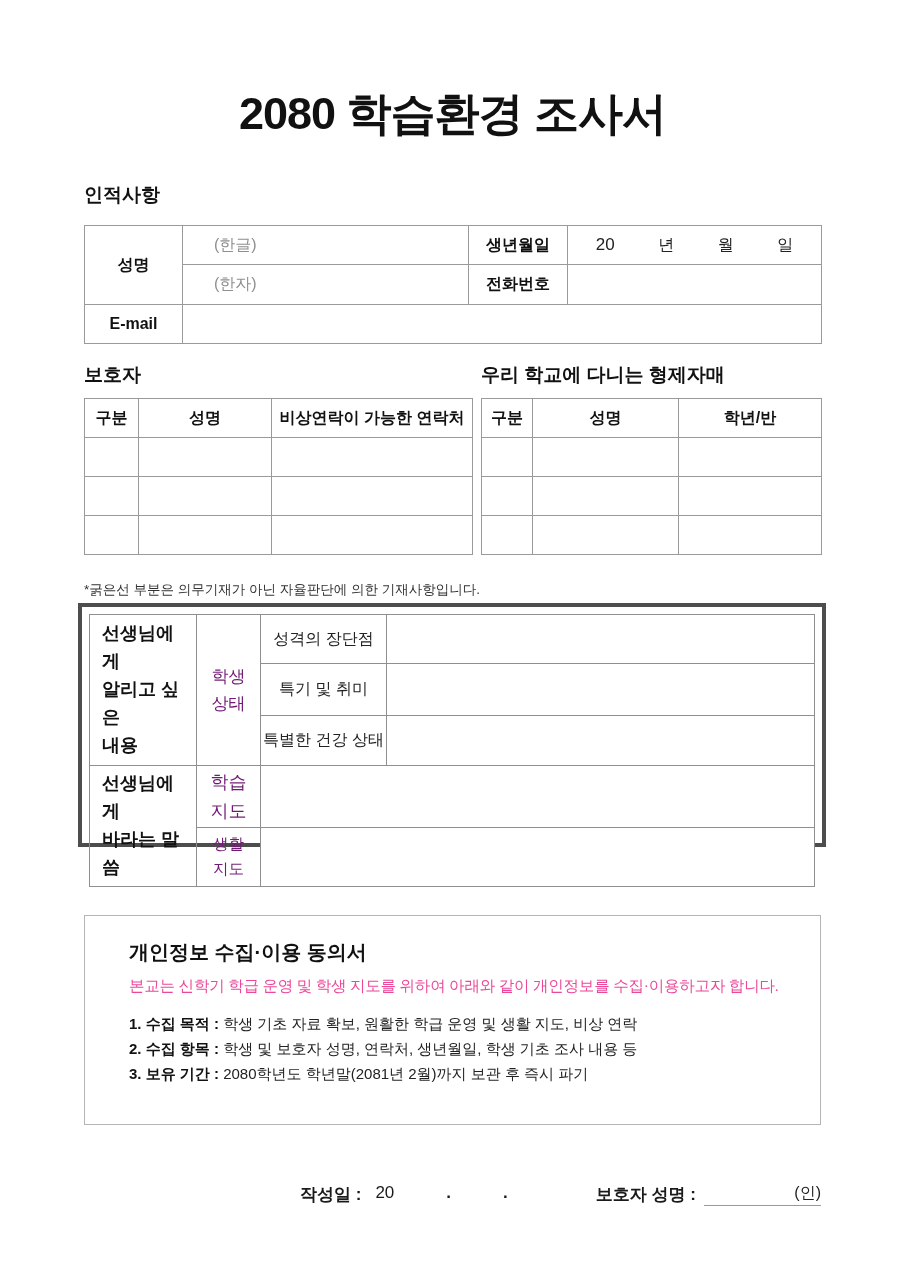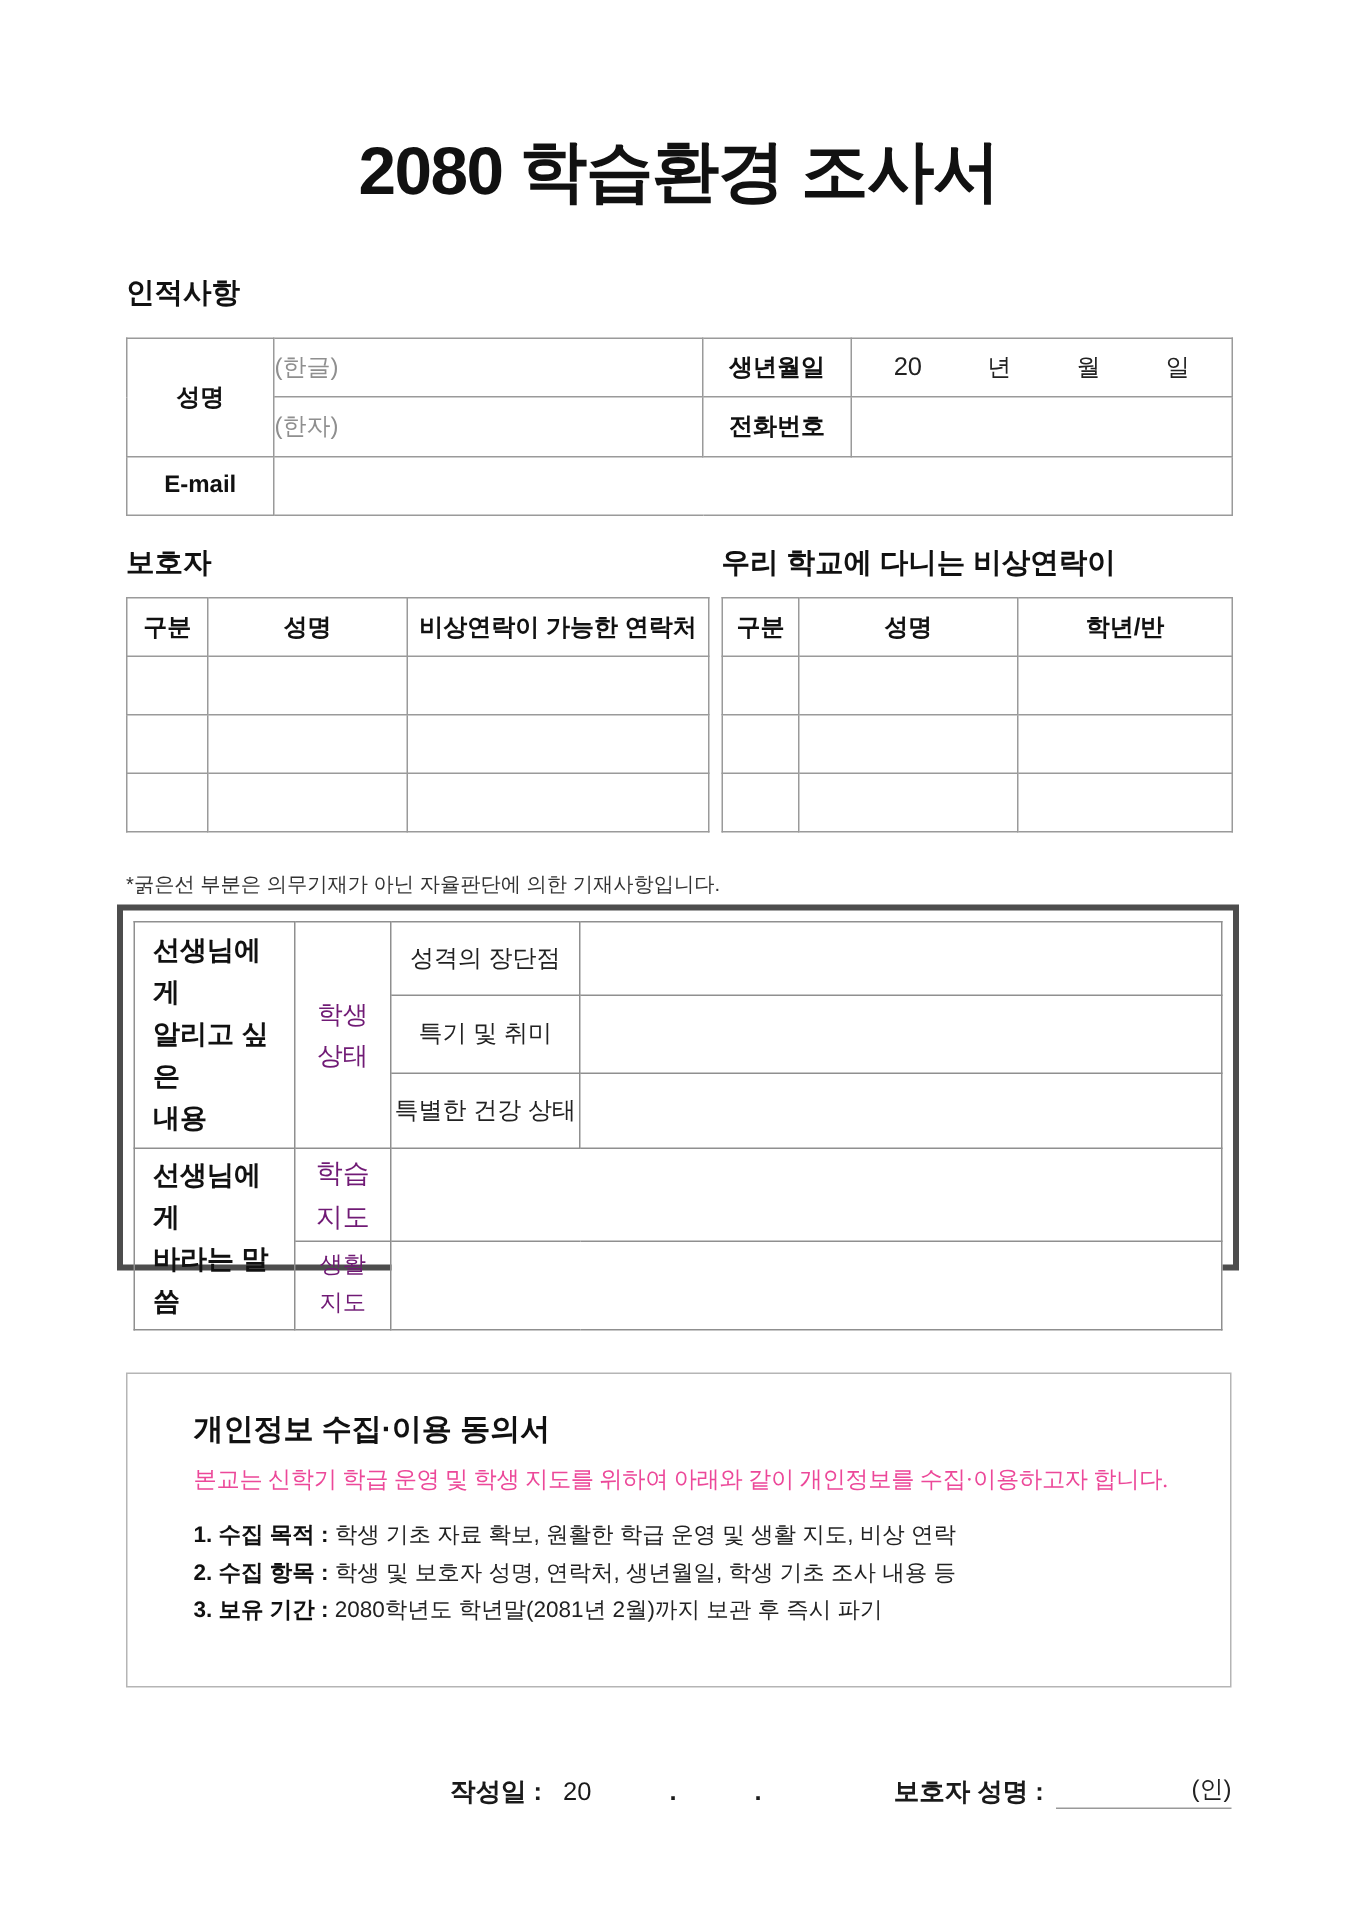--- a/index.html
+++ b/index.html
@@ -23,21 +23,21 @@
   
   .sec-h{ position:absolute; font-size:19px; font-weight:bold; color:#111; }
   .h-personal{ left:84px; top:182px; }
   .h-guardian{ left:84px; top:362px; }
   .h-siblings{ left:481px; top:362px; }
 
   
   table{ border-collapse:collapse; table-layout:fixed; }
   td{ border:1px solid #9a9a9a; padding:0 10px; vertical-align:middle; font-size:16px; }
   td.hd{ font-weight:bold; text-align:center; font-size:16px; color:#111; padding:0 4px; }
-  td.ph{ color:#8f8f8f; font-size:16px; text-align:left; padding-left:0; }
+  td.ph{ color:#8f8f8f; font-size:16px; text-align:left; padding-left:31px; }
   td.fill{ background:#fff; }
 
   
   .t1{ position:absolute; left:84px; top:225px; width:737px; }
   .t1 tr.r1{ height:39px; } .t1 tr.r2{ height:40px; } .t1 tr.r3{ height:39px; }
   .birth-cell{ padding:0 6px; }
   .birth-flex{ display:flex; justify-content:space-around; align-items:center; }
   .birth-flex span{ font-size:16px; color:#222; }
   .birth-flex .num{ font-size:17px; }
 
@@ -92,21 +92,21 @@
   .cbx{
     width:13px; height:13px; border:2px solid #1a1a1a; display:inline-block;
     margin-right:7px; background:#fff;
   }
 
   
   .footer{
     position:absolute; left:84px; top:1180px; width:737px;
     display:flex; align-items:flex-end; height:26px;
   }
-  .f-date{ margin-left:216px; display:flex; align-items:center; }
+  .f-date{ margin-left:216px; display:flex; align-items:flex-start; }
   .f-date .lab{ font-weight:bold; font-size:17px; }
   .f-date .num{ font-size:17px; margin-left:14px; }
   .f-date .dot{ font-size:17px; margin-left:52px; font-weight:bold; }
   .f-guardian{ margin-left:88px; flex:1; display:flex; align-items:flex-end; }
   .f-guardian .lab{ font-weight:bold; font-size:17px; white-space:nowrap; }
   .sign-line{
     flex:1; margin-left:8px; border-bottom:1.5px solid #999;
     text-align:right; font-size:16px; color:#222; padding-bottom:1px;
   }
 </style>
@@ -176,21 +176,21 @@
           <td class="fill"></td>
         </tr>
     <tr>
           <td class="fill"></td>
           <td class="fill"></td>
           <td class="fill"></td>
         </tr>
   </tbody>
     </table>
 
-  <div class="sec-h h-siblings">우리 학교에 다니는 비상연락이</div>
+  <div class="sec-h h-siblings">우리 학교에 다니는 형제자매</div>
   <table class="t3">
     <colgroup>
         <col style="width:51px">
         <col style="width:146px">
         <col style="width:143px">
       </colgroup>
     <tbody>
         <tr>
       <td class="hd">구분</td>
       <td class="hd">성명</td>

